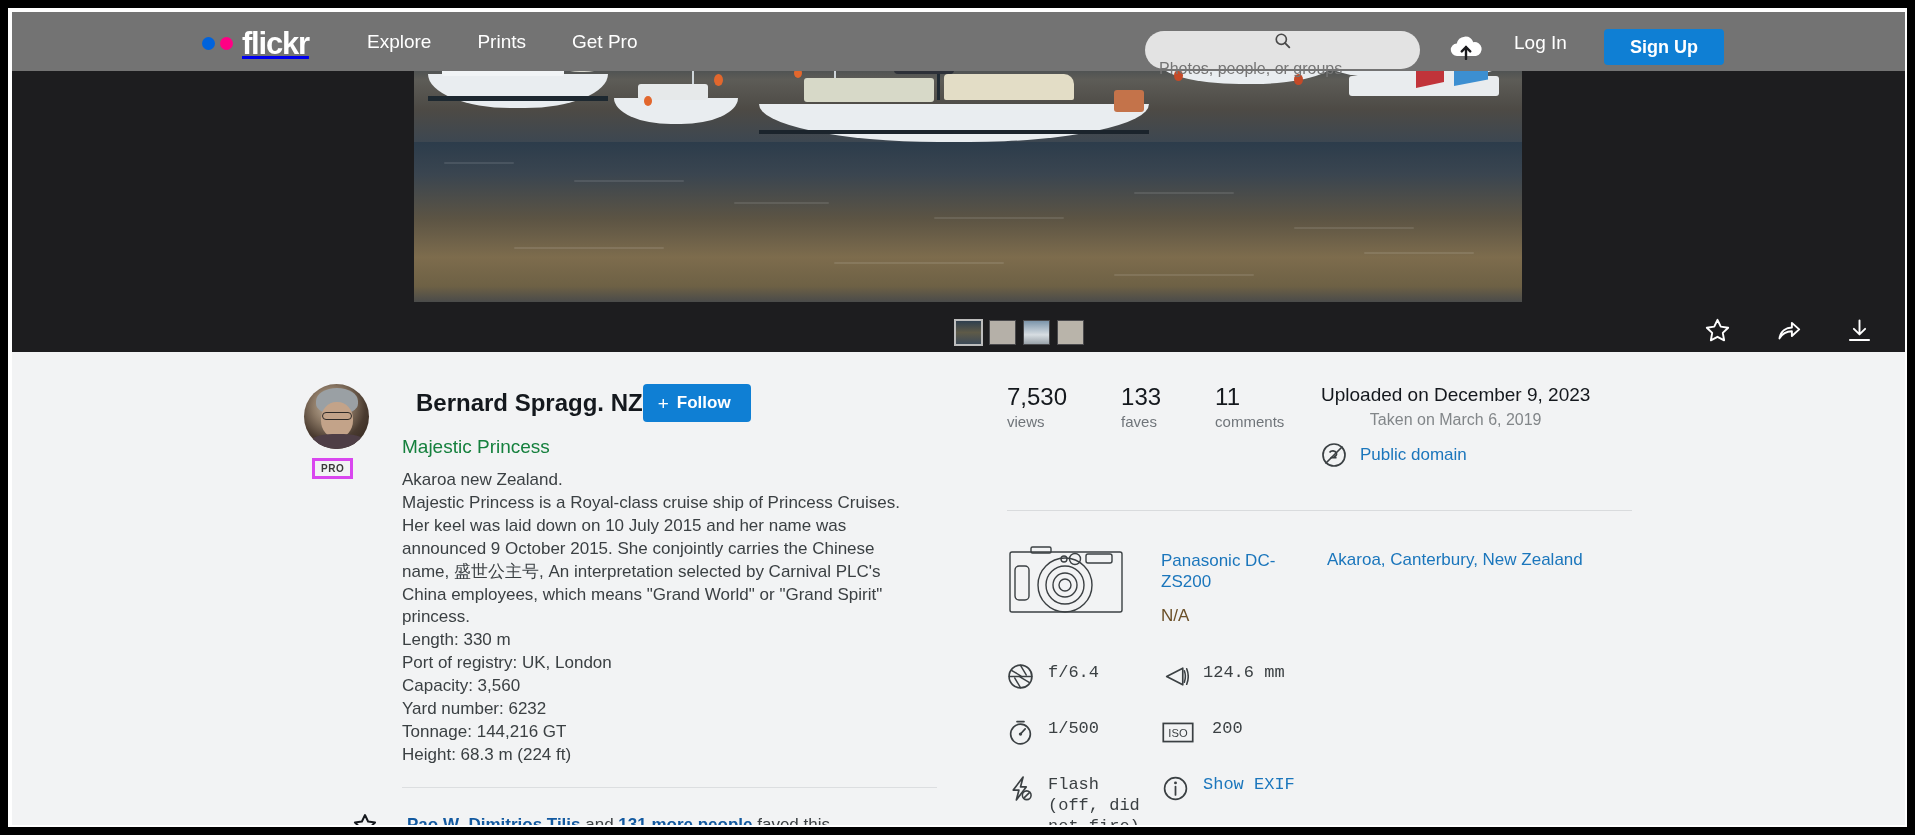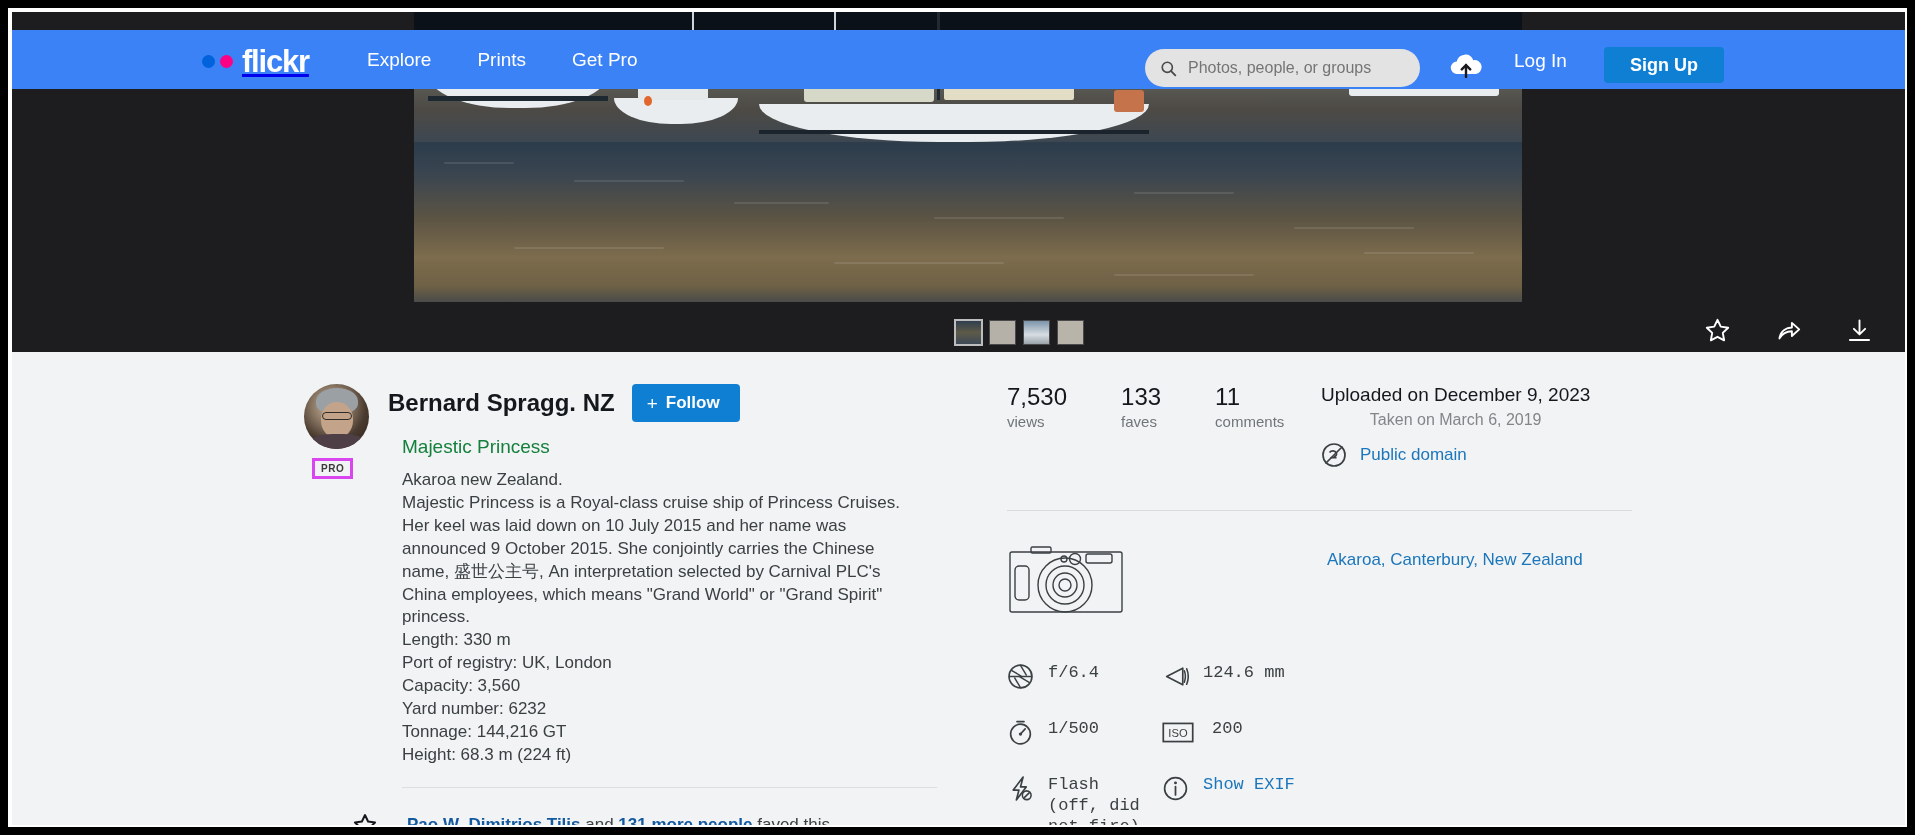--- a/index.html
+++ b/index.html
@@ -21,23 +21,23 @@
     position: absolute;
     left: 2px; top: 2px;
     width: 1895px; height: 815px;
     background: #f2f3f4;
     overflow: hidden;
   }
 
   
   .header {
     position: absolute;
-    left: 0; top: 18px;
+    left: 0; top: 0;
     width: 1895px; height: 59px;
-    background: #3b82f6;
+    background: #737373;
     z-index: 30;
   }
   .logo-wrap {
     position: absolute; left: 190px; top: 16px;
     display: flex; align-items: center; gap: 9px;
   }
   .logo-dots { display: flex; gap: 5px; align-items: center; }
   .dot-blue { width: 13px; height: 13px; border-radius: 50%; background: #0063dc; }
   .dot-pink { width: 13px; height: 13px; border-radius: 50%; background: #ff0084; }
   .logo-text {
@@ -46,21 +46,21 @@
   }
   .nav { position: absolute; left: 355px; top: 19px; display: flex; gap: 46px; }
   .nav a {
     color: #ffffff; font-size: 19px; text-decoration: none;
     font-family: "Liberation Sans", sans-serif;
   }
   .search-box {
     position: absolute; left: 1133px; top: 19px;
     width: 275px; height: 38px;
     background: #e3e3e3; border-radius: 19px;
-    display: flex; align-items: center; padding: 0 14px; gap: 10px;
+    display: flex; align-items: center; padding: 0 14px; gap: 10px; flex-direction: column;
   }
   .search-icon { width: 19px; height: 19px; flex: 0 0 auto; }
   .search-input {
     border: none; background: transparent; outline: none;
     font-size: 16px; color: #6b6b6b; width: 100%;
     font-family: "Liberation Sans", sans-serif;
   }
   .search-input::placeholder { color: #757575; }
   .upload-icon { position: absolute; left: 1437px; top: 22px; width: 34px; height: 26px; }
   .login-link {
@@ -146,22 +146,22 @@
              border:1.5px solid #2e2a27; border-radius:4px; }
   .av-body { position:absolute; left:6px; top:50px; width:56px; height:22px;
              background:#4e3e46; border-radius:40% 40% 0 0; }
   .pro-badge {
     margin-top: 9px; margin-left: 8px;
     display: inline-block; border: 3px solid #d946ef;
     font-size: 10px; font-weight: bold; color: #3a3a3a;
     letter-spacing: 0.6px; padding: 2px 6px; background: #f2f3f4;
   }
   .author-row {
-    position: absolute; left: 84px; top: 0px;
-    display: flex; align-items: center; gap: 17px;
+    position: absolute; left: 112px; top: 0px;
+    display: flex; align-items: center; 
   }
   .author-name {
     font-size: 24px; font-weight: bold; color: #14181d;
     text-decoration: none; cursor: pointer;
   }
   .follow-btn {
     background: #0f7fd4; border: none; border-radius: 4px;
     color: #fff; font-size: 17px; font-weight: bold;
     padding: 9px 20px 9px 15px; cursor: pointer;
     display: flex; align-items: center; gap: 8px;
@@ -468,20 +468,24 @@
           <rect x="24" y="7" width="20" height="6" rx="1.5" fill="none" stroke="#3b4043" stroke-width="1.4"></rect>
           <rect x="8" y="26" width="14" height="34" rx="4" fill="none" stroke="#3b4043" stroke-width="1.4"></rect>
           <circle cx="58" cy="45" r="27" fill="none" stroke="#3b4043" stroke-width="1.4"></circle>
           <circle cx="58" cy="45" r="19" fill="none" stroke="#3b4043" stroke-width="1.4"></circle>
           <circle cx="58" cy="45" r="12" fill="none" stroke="#3b4043" stroke-width="1.4"></circle>
           <circle cx="58" cy="45" r="6" fill="none" stroke="#3b4043" stroke-width="1.4"></circle>
           <circle cx="68" cy="19" r="5.5" fill="none" stroke="#3b4043" stroke-width="1.4"></circle>
           <circle cx="57" cy="19" r="3" fill="none" stroke="#3b4043" stroke-width="1.4"></circle>
           <rect x="79" y="14" width="26" height="9" rx="2" fill="none" stroke="#3b4043" stroke-width="1.4"></rect>
         </svg>
+        <div class="cam-meta">
+          <a class="cam-name" href="#">Panasonic DC-ZS200</a>
+          <div class="cam-lens">N/A</div>
+        </div>
       </div>
 
       <div class="exif-grid">
         <div class="exif-item">
           <svg class="exif-ico" viewBox="0 0 26 26">
             <circle cx="13" cy="13" r="11" fill="none" stroke="#3b4043" stroke-width="1.6"></circle>
             <path d="M13 2.2L18.5 11.5M23.8 13h-11M21.3 18.7l-9.3-5.5M13 23.8L7.5 14.5M2.2 13h11M4.7 7.3l9.3 5.5" fill="none" stroke="#3b4043" stroke-width="1.4" stroke-linecap="round"></path>
           </svg>
           <span class="exif-val">f/6.4</span>
         </div>

